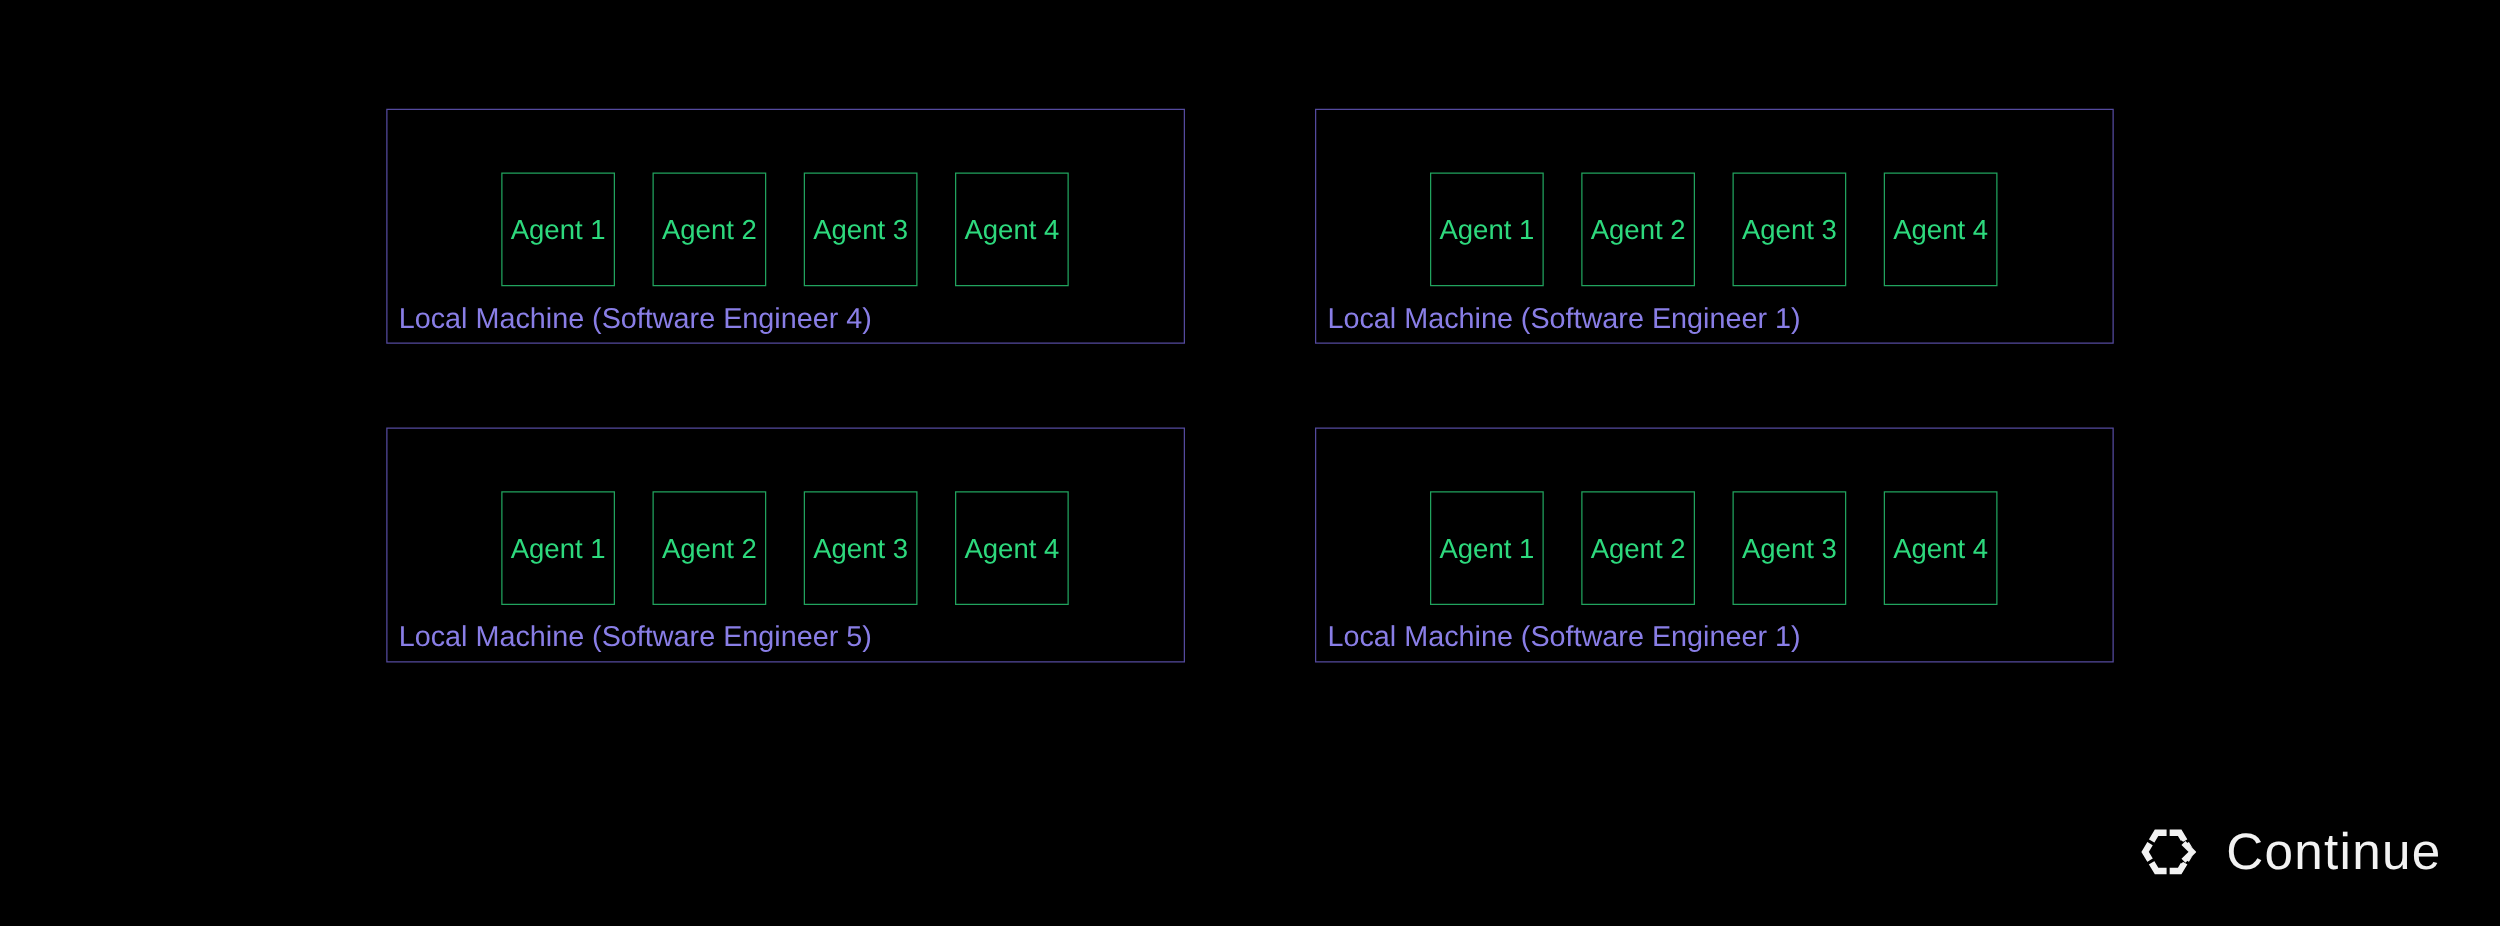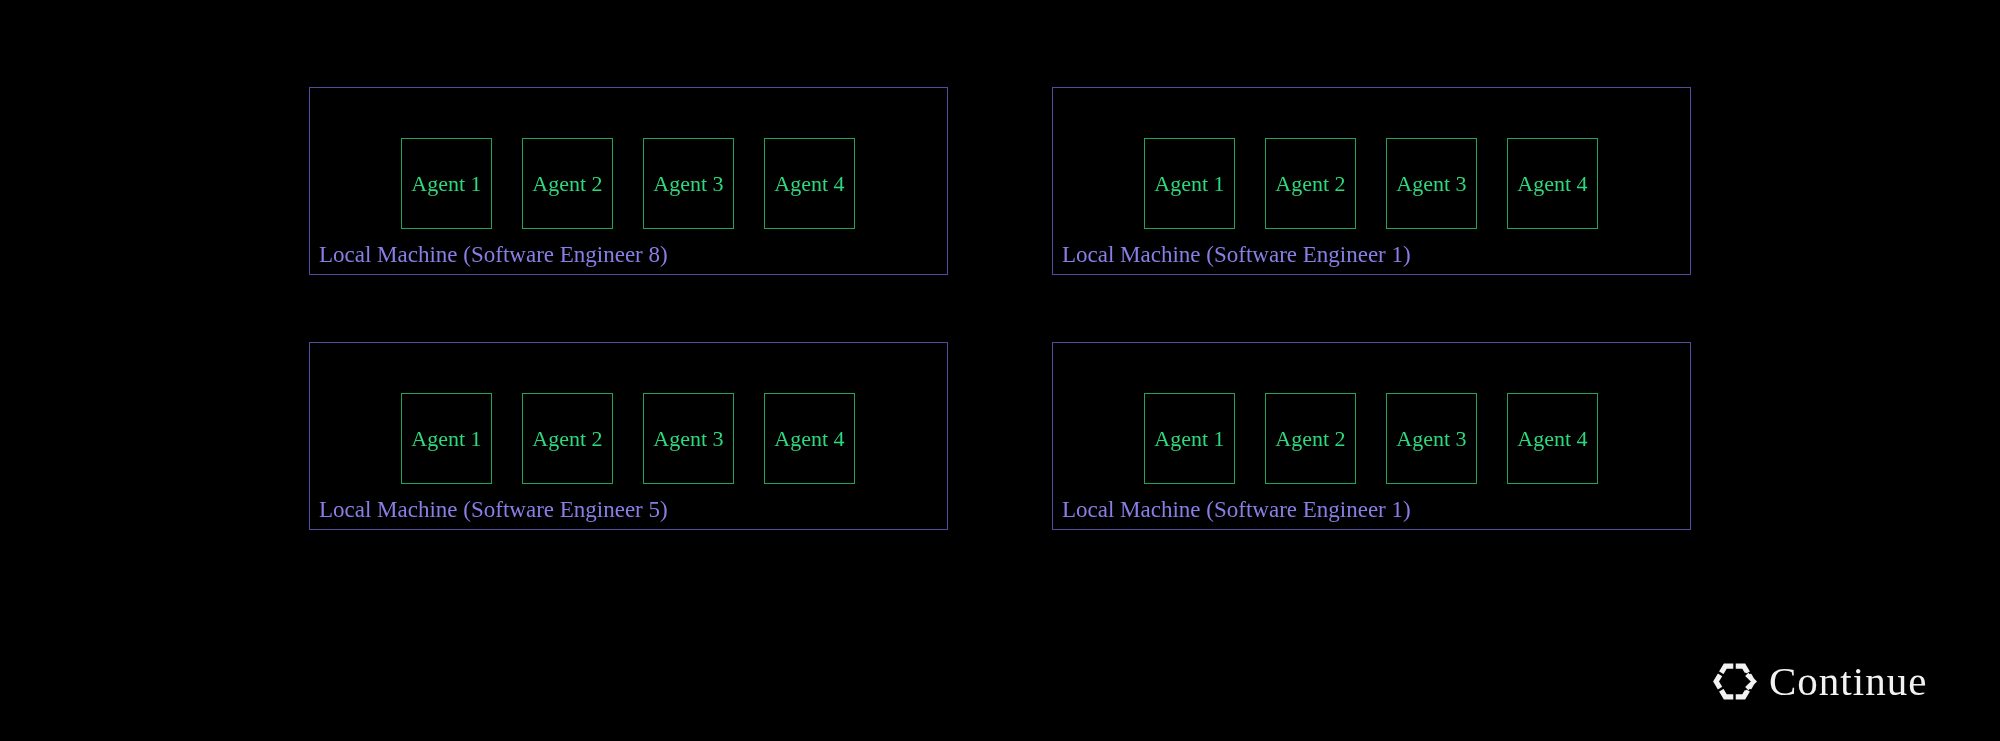--- a/index.html
+++ b/index.html
@@ -10,21 +10,21 @@
     --agent-text:#2dd97d;
     --logo-text:#f2f2f2;
   }
   *{margin:0;padding:0;box-sizing:border-box;}
   html,body{background:var(--background);}
   .canvas{
     position:relative;
     width:2000px;height:741px;
     background:var(--background);
     overflow:hidden;
-    font-family:Liberation Serif, serif;
+    font-family:Liberation Sans, sans-serif;
   }
   .machine{
     position:absolute;
     width:639px;height:188px;
     border:1.5px solid var(--machine-border);
     background:transparent;
   }
   .machine.pos-1{left:309px;top:87px;}
   .machine.pos-2{left:1052px;top:87px;}
   .machine.pos-3{left:309px;top:342px;}
@@ -48,21 +48,21 @@
     left:9px;bottom:6px;
     color:var(--machine-label-text);
     font-size:23px;
     white-space:nowrap;
   }
   .logo{
     position:absolute;
     left:1712px;top:656px;
     height:50px;
     display:flex;align-items:center;
-    gap:12px;
+    gap:24px;
   }
   .logo-icon{display:block;}
   .logo-text{
     color:var(--logo-text);
     font-size:41px;
     font-weight:400;
     letter-spacing:1px;
     line-height:1;
   }
 </style>
@@ -79,21 +79,21 @@
       <div class="agent">
           <span>Agent 2</span>
         </div>
       <div class="agent">
           <span>Agent 3</span>
         </div>
       <div class="agent">
           <span>Agent 4</span>
         </div>
     </div>
-    <div class="machine-label">Local Machine (Software Engineer 8)</div>
+    <div class="machine-label">Local Machine (Software Engineer 4)</div>
   </div>
 
   <div class="machine pos-2">
     <div class="agents">
       <div class="agent">
           <span>Agent 1</span>
         </div>
       <div class="agent">
           <span>Agent 2</span>
         </div>

